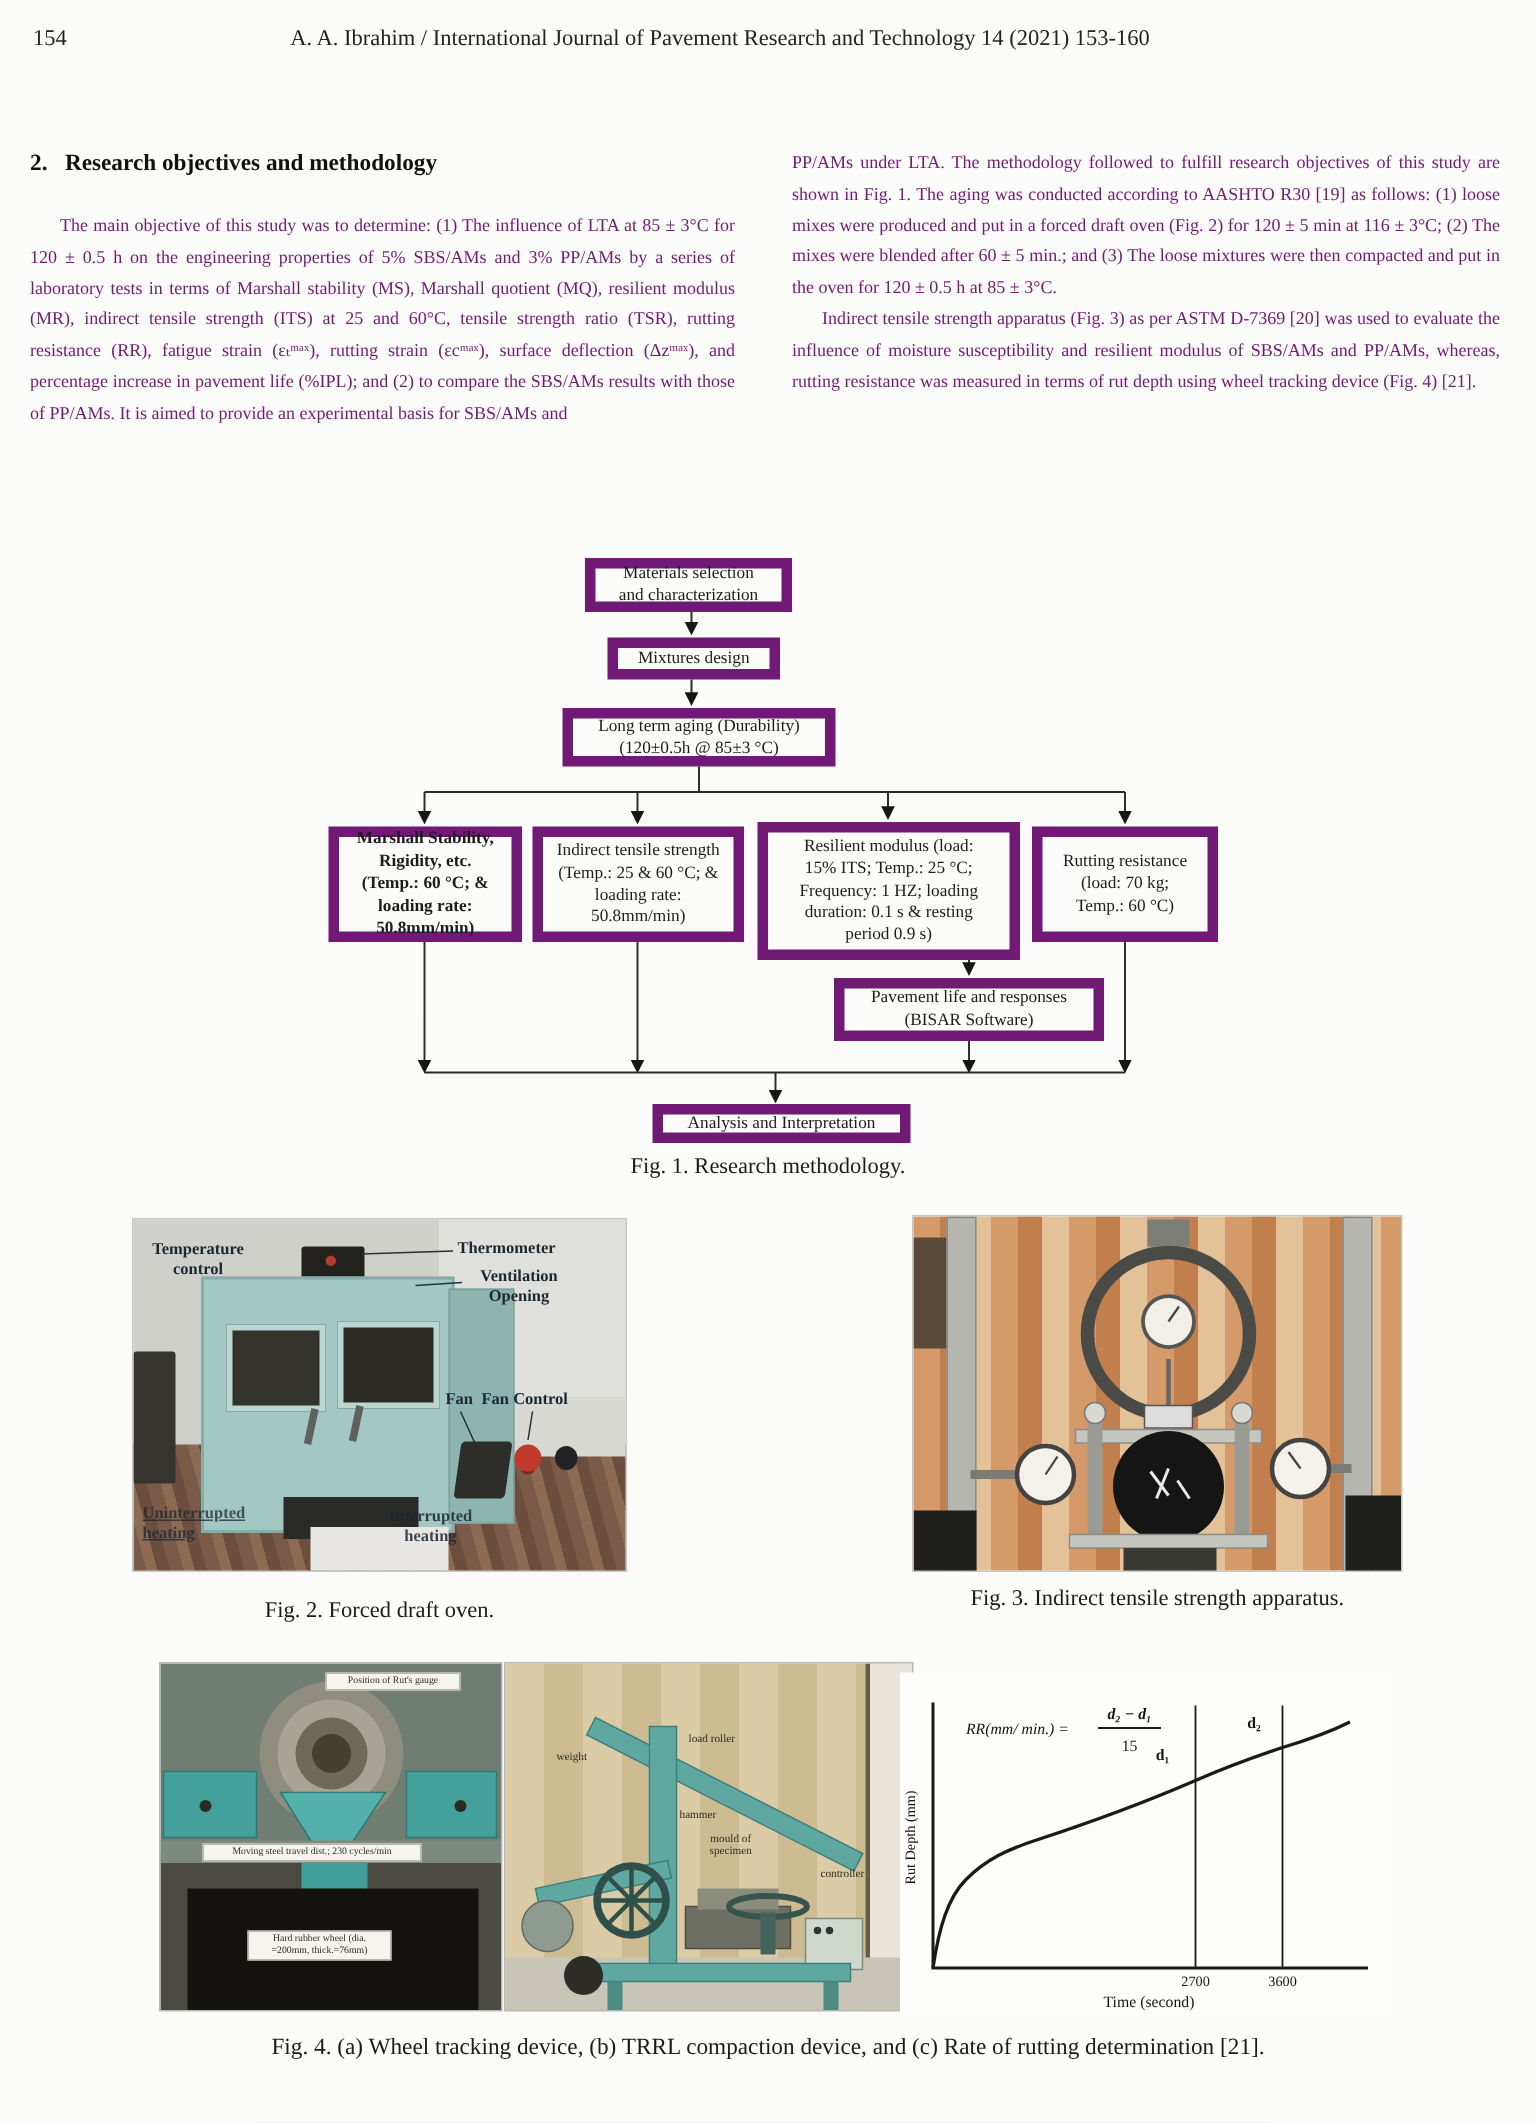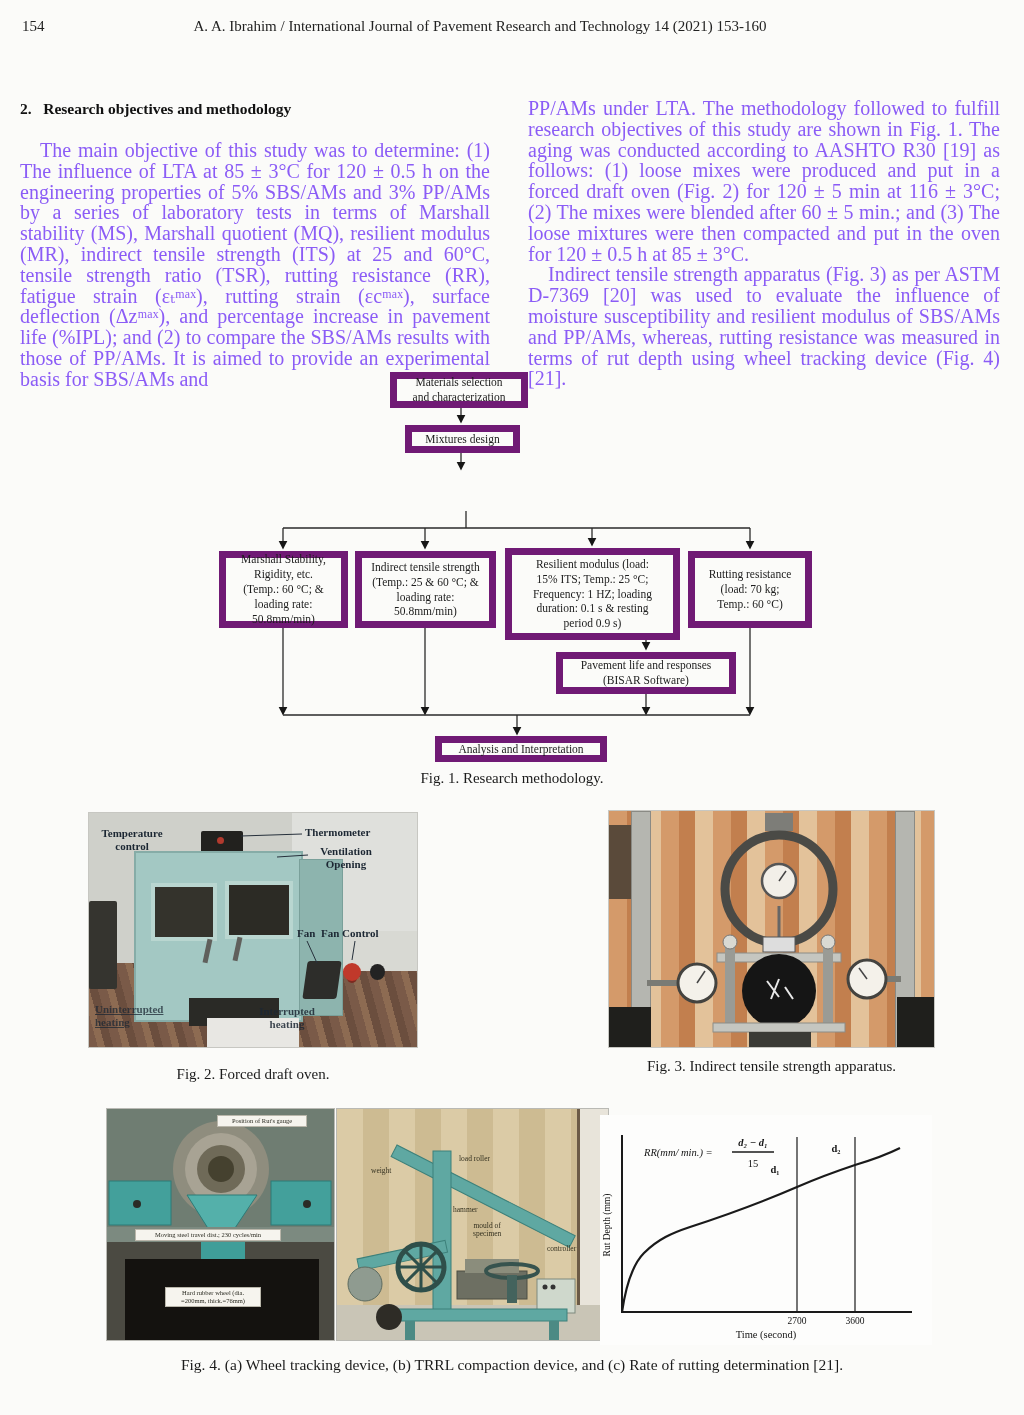--- a/index.html
+++ b/index.html
@@ -7,21 +7,21 @@
     position:relative;width:1024px;height:1415px;margin:0 auto;
     background:#fbfbf9;color:#161616;
     font-family:"Liberation Serif","DejaVu Serif",serif;
     overflow:hidden;
   }
   .abs{position:absolute;}
   .prewrap{white-space:pre-line;}
   .just{text-align:justify;}
   .ctr{text-align:center;}
   .hdr{font-size:15px;color:#222;}
-  .bodytxt{font-size:20px;line-height:20.8px;color:#8b5cf6;}
+  .bodytxt{font-size:12px;line-height:20.8px;color:#701a75;}
   .heading{font-size:15.5px;font-weight:bold;color:#111;}
   .indent{text-indent:20px;}
   .fc-box{
     position:absolute;border:7px solid #701a75;background:rgba(255,255,255,.0);
     display:flex;align-items:center;justify-content:center;
     font-size:11.5px;line-height:1.3;color:#1c1c1c;text-align:center;padding:1px 2px;box-sizing:border-box;
   }
   .caption{font-size:15px;color:#1b1b1b;}
   .photo{position:absolute;overflow:hidden;box-sizing:border-box;}
   .plabel{position:absolute;font-weight:bold;color:#1c2733;line-height:1.15;}
@@ -70,21 +70,23 @@
         <line x1="750" y1="263" x2="750" y2="348" marker-end="url(#ah)"></line>
         <line x1="646" y1="329" x2="646" y2="348" marker-end="url(#ah)"></line>
         <line x1="283" y1="350" x2="750" y2="350"></line>
         <line x1="517" y1="350" x2="517" y2="368" marker-end="url(#ah)"></line>
       </g>
     </svg>
 
     <div class="fc-box prewrap" style="left:390px;top:7px;width:138px;height:36px;">Materials selection
 and characterization</div>
     <div class="fc-box prewrap" style="left:405px;top:60px;width:115px;height:28px;">Mixtures design</div>
-    <div class="fc-box prewrap" style="left:219px;top:186px;width:129px;height:77px;">Marshall Stability,
+    <div class="fc-box prewrap" style="left:375px;top:107px;width:182px;height:39px;">Long term aging (Durability)
+(120±0.5h @ 85±3 °C)</div>
+    <div class="fc-box prewrap" style="left:219px;top:186px;width:129px;height:77px;font-weight:bold;">Marshall Stability,
 Rigidity, etc.
 (Temp.: 60 °C; &amp;
 loading rate:
 50.8mm/min)</div>
     <div class="fc-box prewrap" style="left:355px;top:186px;width:141px;height:77px;">Indirect tensile strength
 (Temp.: 25 &amp; 60 °C; &amp;
 loading rate:
 50.8mm/min)</div>
     <div class="fc-box prewrap" style="left:505px;top:183px;width:175px;height:92px;">Resilient modulus (load:
 15% ITS; Temp.: 25 °C;

